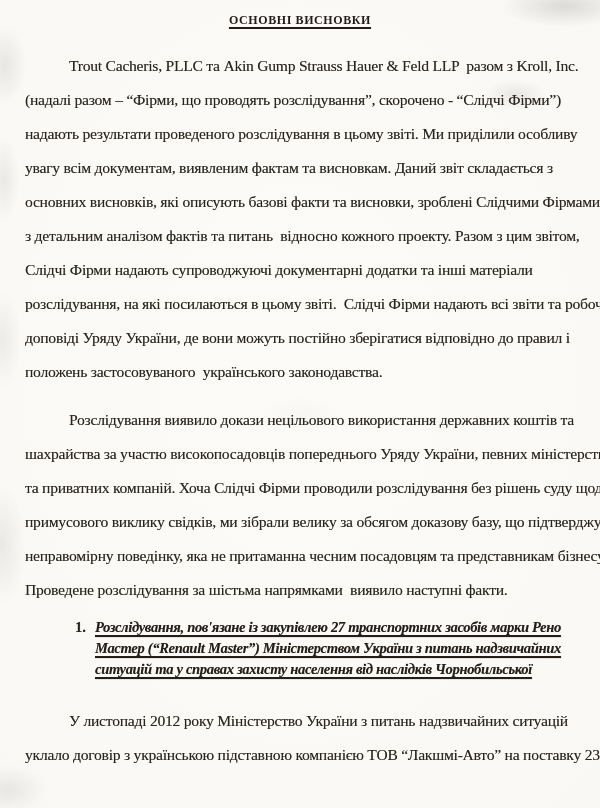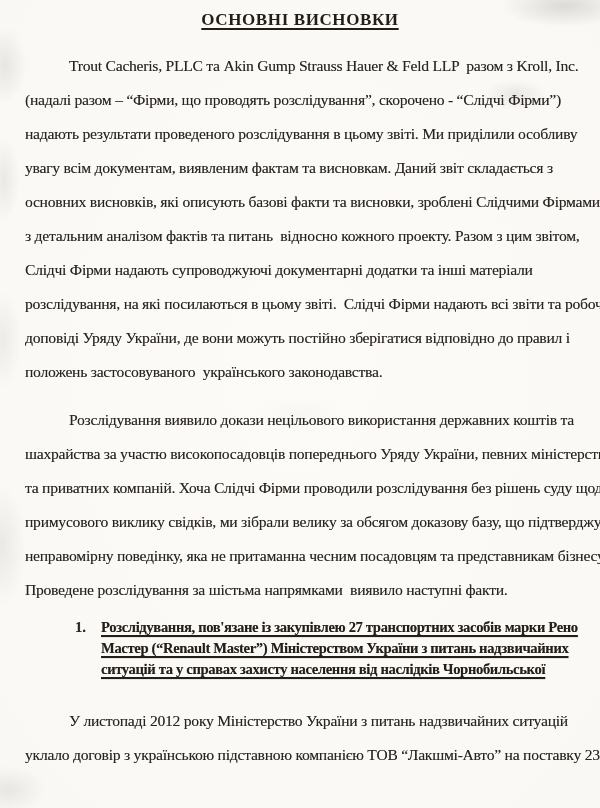--- a/index.html
+++ b/index.html
@@ -28,21 +28,21 @@
       radial-gradient(55px 35px at 8px 790px,  rgba(160,158,154,0.20), transparent 70%),
       radial-gradient(60px 28px at 300px 415px,rgba(205,203,199,0.10), transparent 70%),
       radial-gradient(640px 860px at 50% 46%,  rgba(255,255,255,0.0),  rgba(240,239,235,0.35));
   }
   .title {
     position: absolute;
     top: 8px;
     left: 0;
     width: 100%;
     text-align: center;
-    font-size: 17px;
+    font-size: 12px;
     font-weight: bold;
     letter-spacing: 0.6px;
     line-height: 24px;
     color: #231d17;
   }
   .u {
     text-decoration: underline;
     text-decoration-thickness: 1.5px;
     text-underline-offset: 3px;
   }
@@ -68,21 +68,21 @@
   }
   .list-item .num {
     position: absolute;
     left: 0;
     top: 0;
     font-size: 14.5px;
     font-weight: bold;
     line-height: 21px;
     text-shadow: 0.2px 0.2px 0.3px rgba(43,36,28,0.45);
   }
-  .list-item .item-lines { margin-left: 26px; }
+  .list-item .item-lines { margin-left: 20px; font-style: italic; }
   .hline {
     white-space: pre;
     font-size: 14.5px;
     font-weight: bold;
     letter-spacing: -0.3px;
     line-height: 21px;
     color: #241e18;
     text-shadow: 0.2px 0.2px 0.3px rgba(40,33,26,0.5);
   }
   .hline .u {

